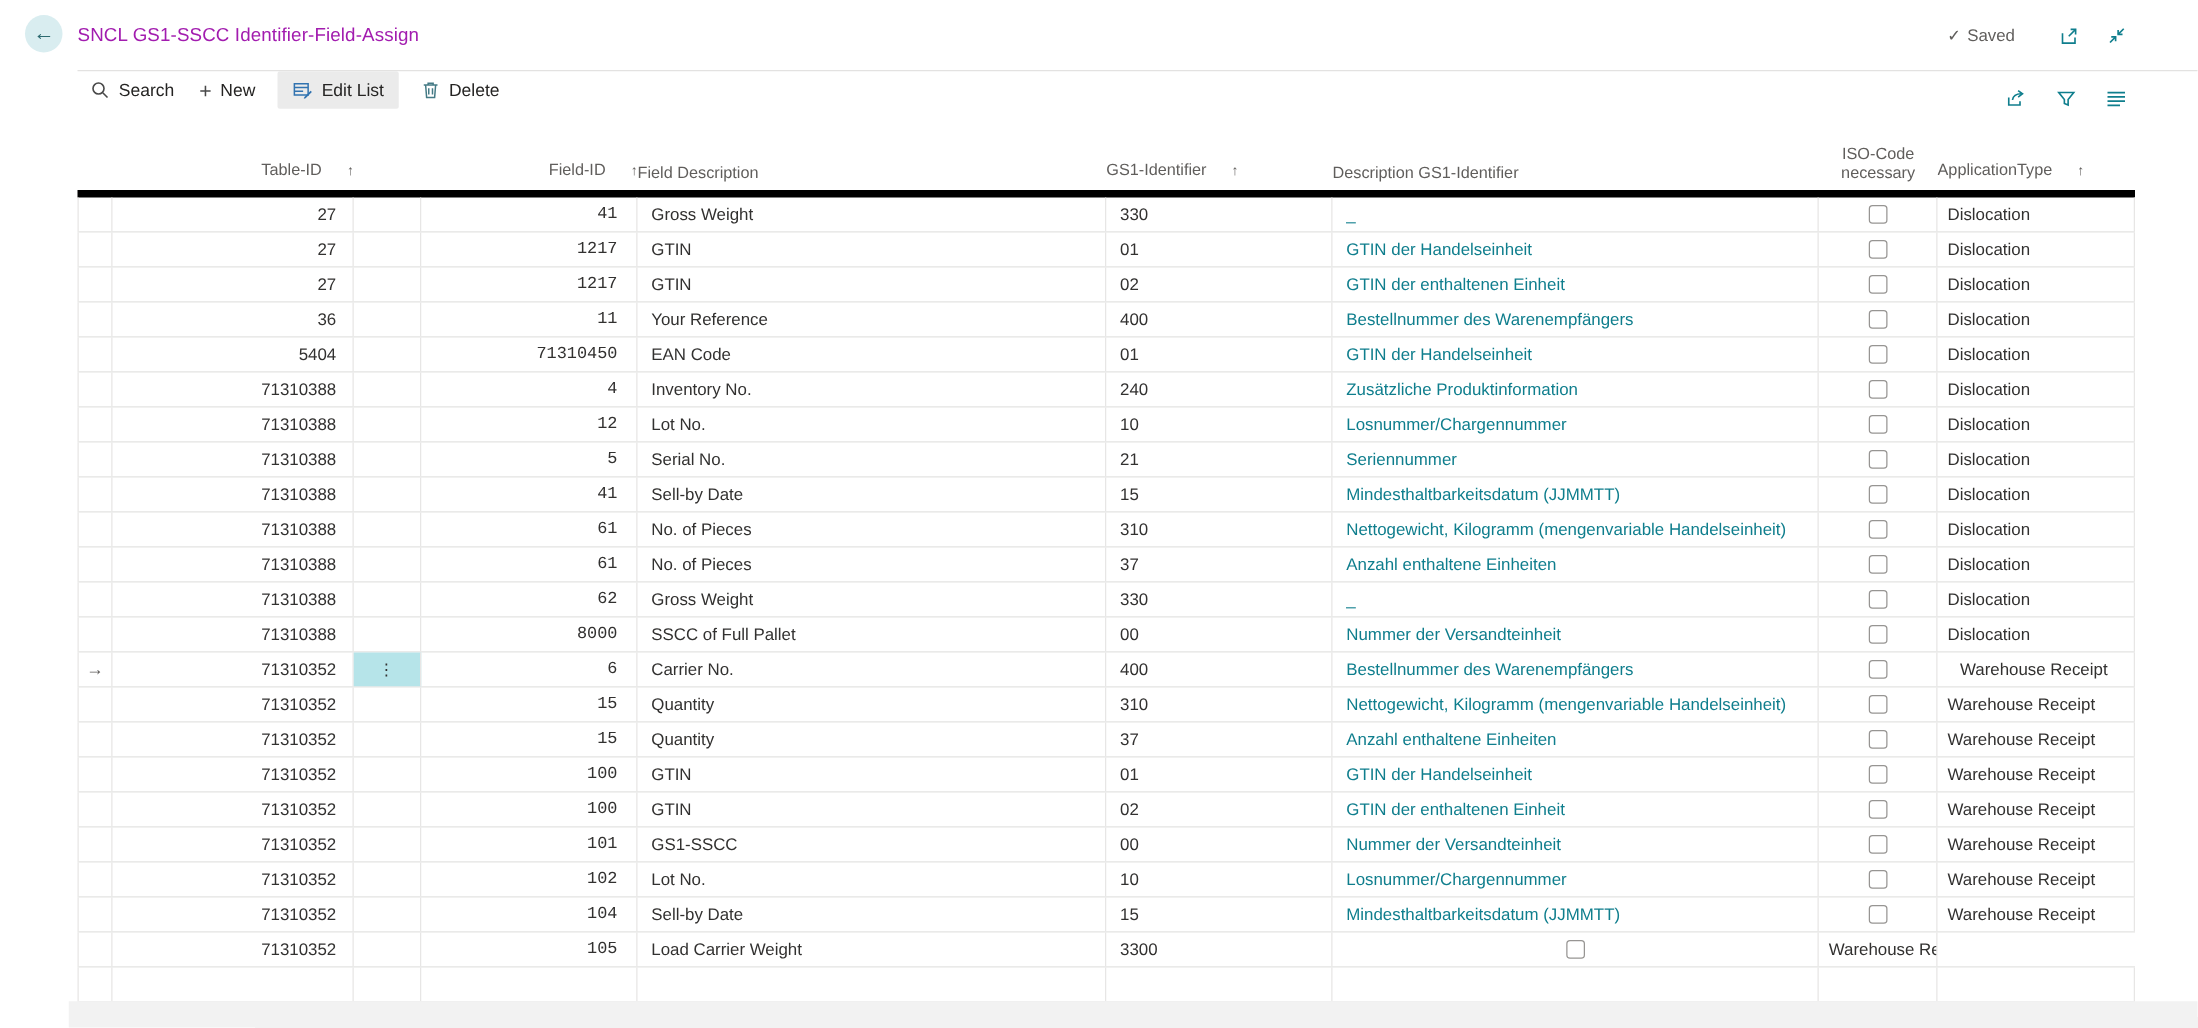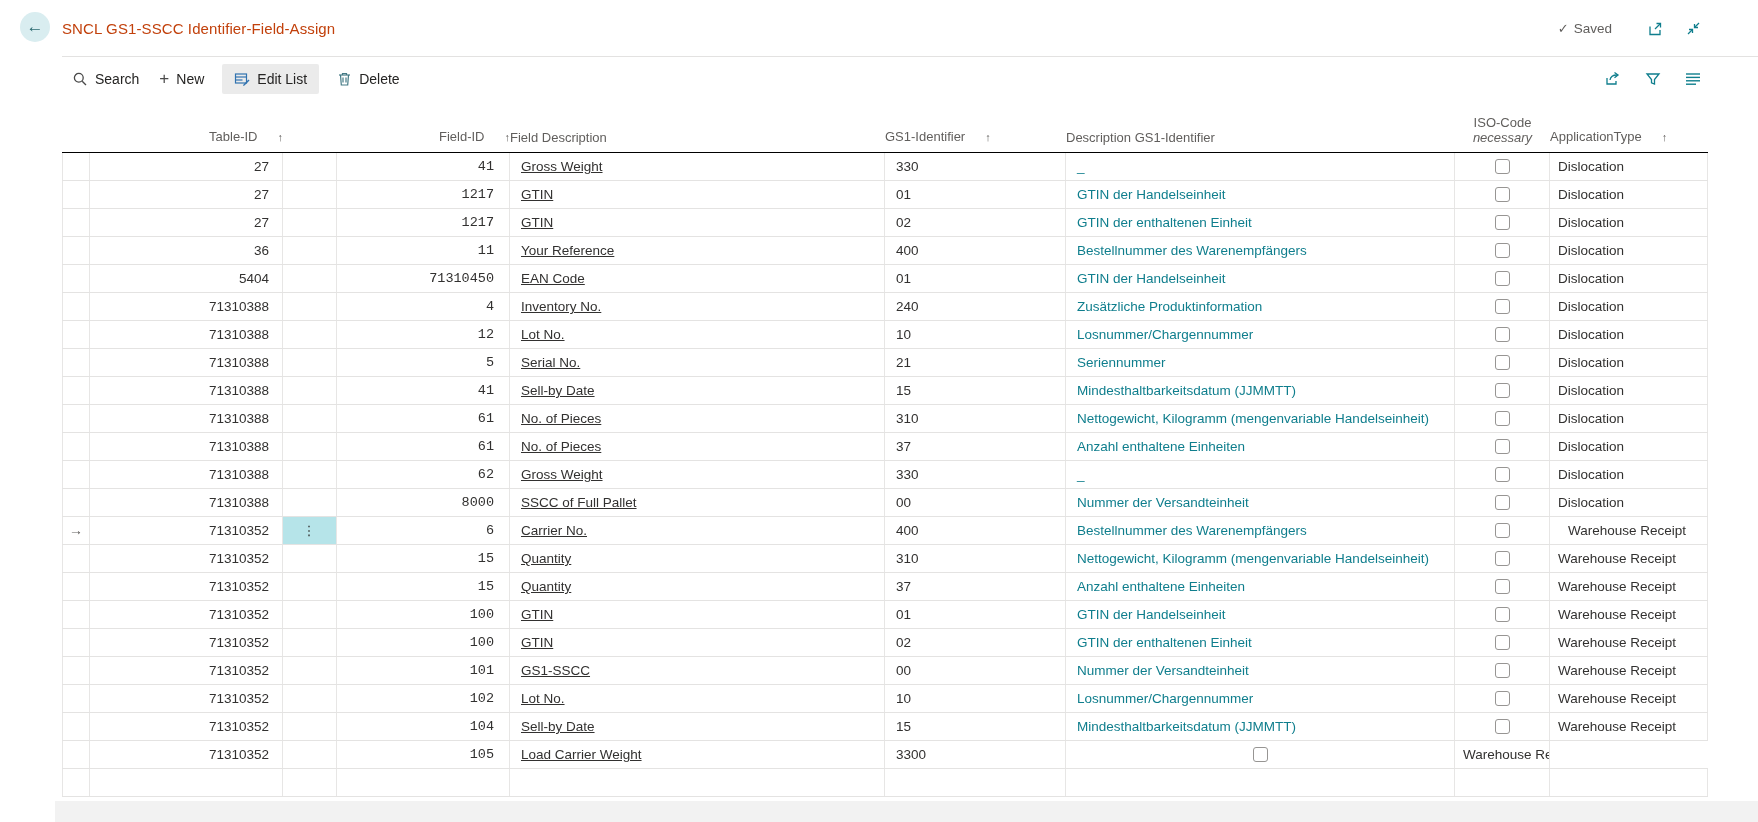--- a/index.html
+++ b/index.html
@@ -12,31 +12,31 @@
   
   .titlebar{position:absolute;top:0;left:0;right:0;height:57px;background:#fff;}
   .title-rule{position:absolute;left:62px;right:0;top:56px;height:1px;background:#e3e2e1;}
   .back-btn{
     position:absolute;left:20px;top:12px;width:30px;height:30px;border-radius:50%;
     background:#d9edf0;display:flex;align-items:center;justify-content:center;cursor:pointer;
   }
   .back-btn .glyph{font-size:17px;color:#2c6a70;line-height:1;transform:translateY(-1px);}
   .page-title{
     position:absolute;left:62px;top:0;height:56px;display:flex;align-items:center;
-    font-size:15px;font-weight:400;color:#c2410c;margin:0;letter-spacing:.1px;
+    font-size:15px;font-weight:400;color:#a21caf;margin:0;letter-spacing:.1px;
   }
   .titlebar-right{position:absolute;top:0;right:56px;height:56px;display:flex;align-items:center;}
   .saved{display:flex;align-items:center;gap:5px;color:#605e5c;font-size:13.5px;}
   .saved .glyph{font-size:13px;color:#605e5c;}
   .tb-icon{display:flex;align-items:center;justify-content:center;width:18px;height:18px;cursor:pointer;}
   .ml34{margin-left:34px;} .ml20{margin-left:20px;}
   
   .toolbar{
     position:absolute;top:57px;left:62px;right:0;height:43px;
-    display:flex;align-items:center;font-size:14px;color:#252423;
+    display:flex;align-items:flex-start;font-size:14px;color:#252423;
   }
   .tb-item{display:flex;align-items:center;gap:7px;padding:0 10px;height:30px;cursor:pointer;white-space:nowrap;}
   .tb-item.active{background:#ebebeb;border-radius:2px;padding:0 12px;margin:0 8px;}
   .plus-glyph{font-size:17px;color:#494949;line-height:1;font-weight:400;}
   .toolbar-right{position:absolute;right:56px;top:0;height:43px;display:flex;align-items:center;gap:22px;}
   
   .grid-wrap{position:absolute;left:62px;top:100px;width:1646px;}
   .gridrow{
     display:grid;
     grid-template-columns:28px 193px 54px 173px 375px 181px 389px 95px 158px;
@@ -44,32 +44,32 @@
   .ghead{height:52px;}
   .ghead .hcell{
     display:flex;flex-direction:column;justify-content:flex-end;padding-bottom:8px;
     font-size:13px;color:#605e5c;line-height:13px;white-space:nowrap;overflow:hidden;cursor:pointer;
   }
   .hline{display:flex;align-items:baseline;gap:20px;}
   .sort-arrow{font-size:11px;color:#605e5c;}
   .al-r{justify-content:flex-end;text-align:right;}
   .al-r .hline{justify-content:flex-end;}
   .al-c{align-items:center;text-align:right;}
-  .gbody{border-top:1px solid #000000;}
+  .gbody{border-top:6px solid #000000;}
   .tr{height:28px;box-sizing:border-box;border-bottom:1px solid #e4e3e2;}
   .td{
     box-sizing:border-box;border-right:1px solid #e7e6e5;
     font-size:13.5px;color:#323130;line-height:27px;white-space:nowrap;overflow:hidden;
   }
   .td:first-child{border-left:1px solid #e7e6e5;}
   .td.c-ind{text-align:center;color:#605e5c;font-size:14px;}
   .td.c-tid{text-align:right;padding-right:13px;}
   .td.c-gap{text-align:center;}
   .td.c-fid{text-align:right;padding-right:15px;font-family:Liberation Mono, monospace;}
-  .td.c-fdesc{padding-left:11px;text-decoration:underline;}
+  .td.c-fdesc{padding-left:11px;}
   .td.c-gs1{padding-left:11px;}
   .td.c-gdesc{padding-left:11px;}
   .td.c-iso{display:flex;align-items:center;justify-content:center;}
   .td.c-app{padding-left:8px;}
   .gs1-link{color:#0f7e8d;text-decoration:none;cursor:pointer;}
   .checkbox{
     width:15px;height:15px;box-sizing:border-box;border:1px solid #979593;border-radius:3px;
     background:#fff;display:inline-block;cursor:pointer;
   }
   .sel-arrow{display:none;}
@@ -202,21 +202,21 @@
           <span class="sort-arrow">↑</span>
         </span>
       </div>
       <div class="hcell">
         <span class="hline">
           <span>Description GS1-Identifier</span>
         </span>
       </div>
       <div class="hcell al-c">
         <span>ISO-Code</span>
-        <span style="margin-top: 2px; font-style: italic;">necessary</span>
+        <span style="margin-top: 2px;">necessary</span>
       </div>
       <div class="hcell">
         <span class="hline">
           <span>ApplicationType</span>
           <span class="sort-arrow">↑</span>
         </span>
       </div>
     </div>
   <div class="gbody">
       <div class="gridrow tr">

